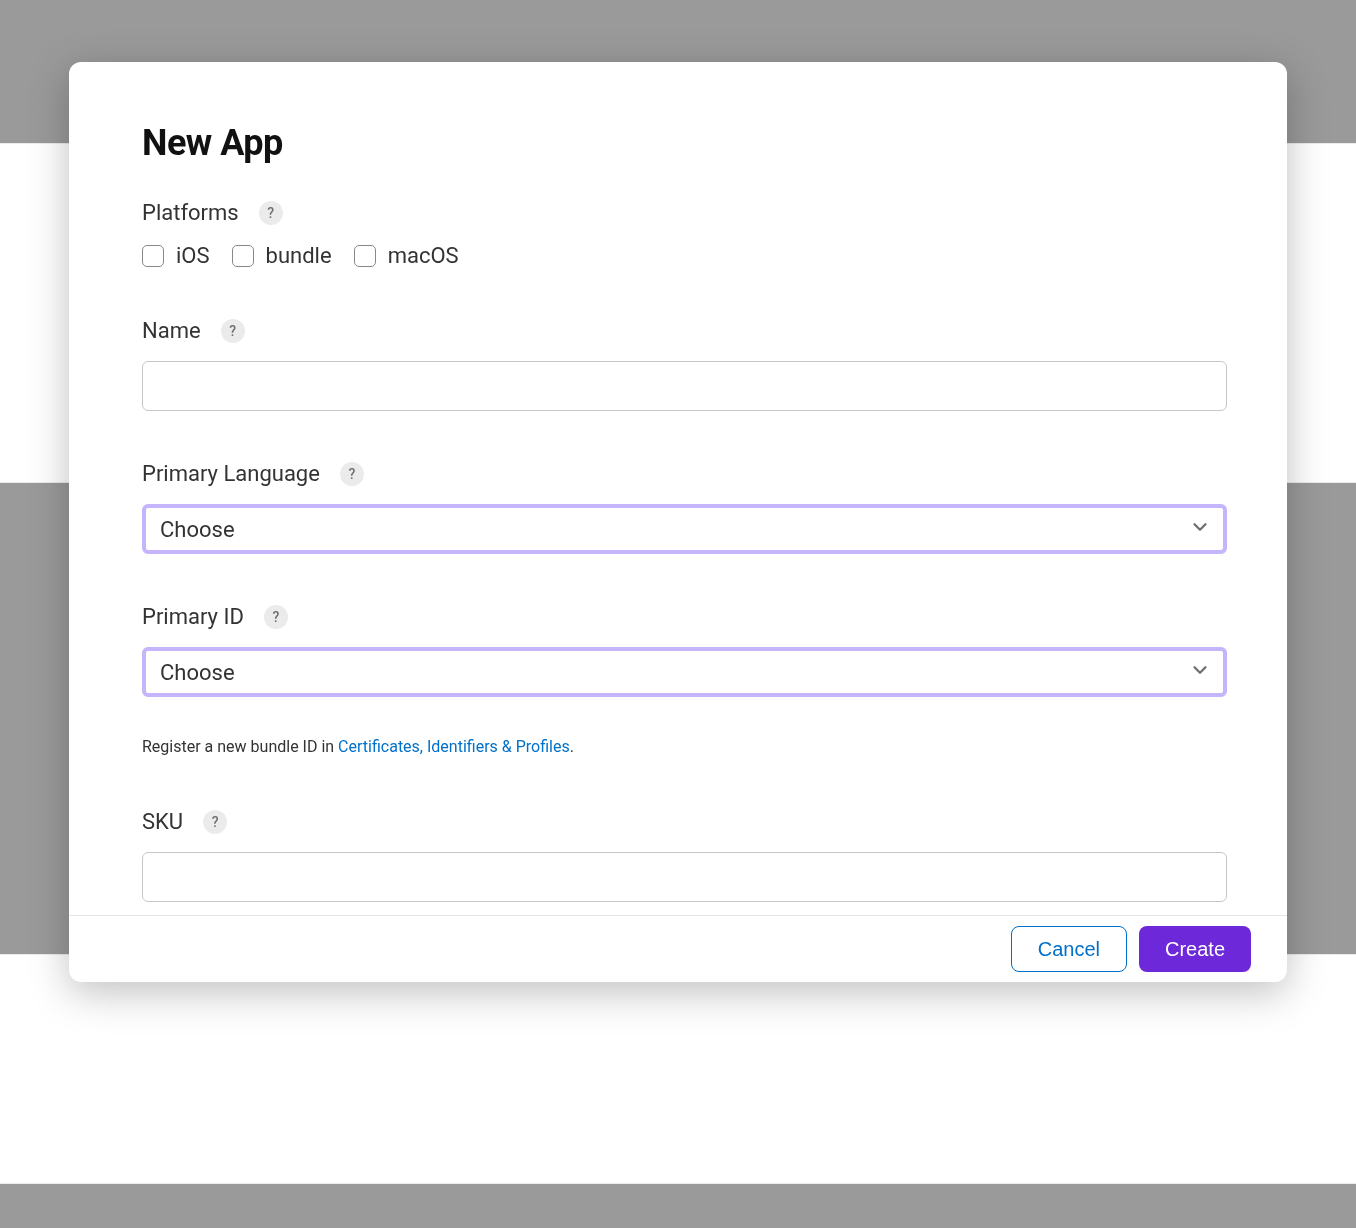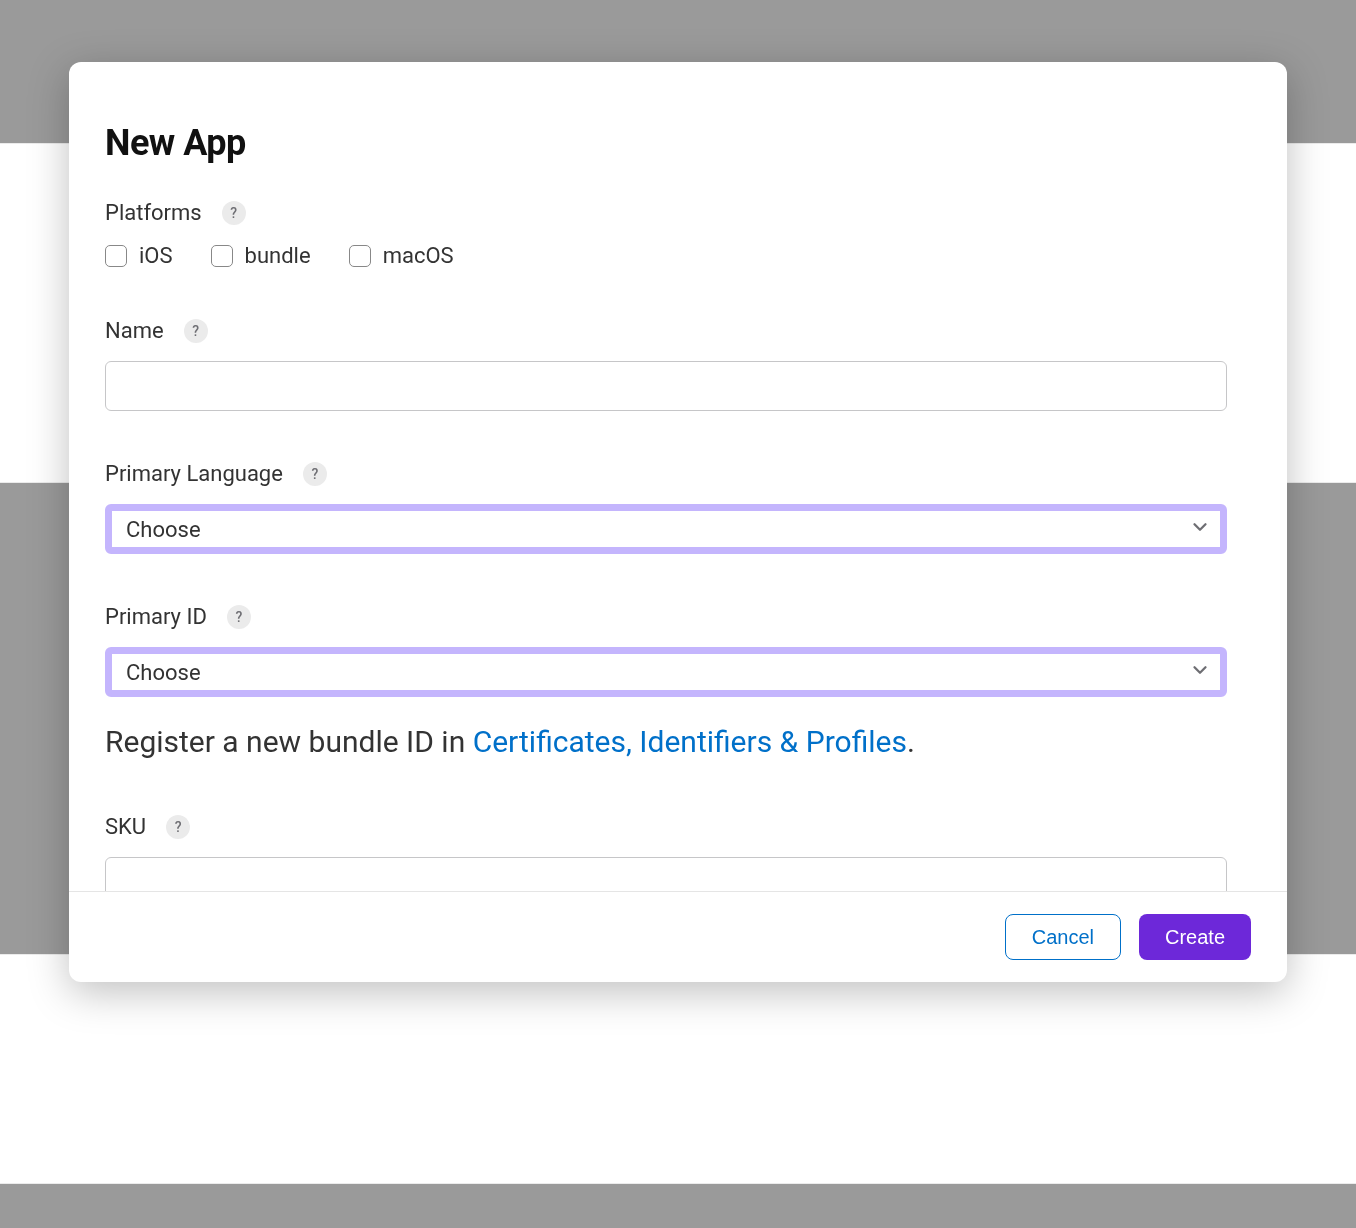--- a/index.html
+++ b/index.html
@@ -35,28 +35,28 @@
       background: #fff;
       border-radius: 12px;
       box-shadow: 0 10px 40px rgba(0,0,0,0.25);
       display: flex;
       flex-direction: column;
       overflow: hidden;
     }
     .modal-body {
       flex: 1;
       overflow-y: auto;
-      padding: 60px 60px 20px 36px;
+      padding: 60px 60px 20px 73px;
     }
     .modal-footer {
       border-top: 1px solid #e5e5e5;
-      padding: 22px 36px;
+      padding: 10px 36px;
       display: flex;
       justify-content: flex-end;
-      gap: 18px;
+      gap: 12px;
       align-items: center;
     }
     .modal-title {
       font-size: 36px;
       font-weight: 700;
       color: #111;
       margin-bottom: 36px;
       letter-spacing: -0.5px;
     }
     .field-block {
@@ -81,21 +81,21 @@
       color: #6e6e73;
       font-size: 14px;
       font-weight: 500;
       display: inline-flex;
       align-items: center;
       justify-content: center;
       cursor: pointer;
     }
     .checkbox-row {
       display: flex;
-      gap: 38px;
+      gap: 22px;
       align-items: center;
     }
     .checkbox-item {
       display: flex;
       align-items: center;
       gap: 12px;
       cursor: pointer;
     }
     .checkbox-box {
       width: 22px;
@@ -124,21 +124,21 @@
       font-size: 20px;
       margin-top: 10px;
     }
     .select-wrapper {
       position: relative;
       width: 100%;
     }
     .select-box {
       width: 100%;
       height: 50px;
-      border: 7px solid #c4b5fd;
+      border: 4px solid #c4b5fd;
       border-radius: 6px;
       font-size: 22px;
       padding: 0 48px 0 14px;
       color: #333;
       background: #fff;
       display: flex;
       align-items: center;
       cursor: pointer;
     }
     .chevron {
@@ -147,23 +147,23 @@
       top: 50%;
       transform: translateY(-50%);
       pointer-events: none;
     }
     .chevron svg {
       width: 22px;
       height: 22px;
       stroke: #6e6e73;
     }
     .hint-text {
-      font-size: 30px;
-      color: #333;
-      margin-top: 22px;
+      font-size: 16px;
+      color: #333;
+      margin-top: 38px;
       line-height: 1.5;
     }
     .hint-link {
       color: #0070c9;
       text-decoration: none;
       cursor: pointer;
     }
     .btn {
       height: 46px;
       padding: 0 26px;

